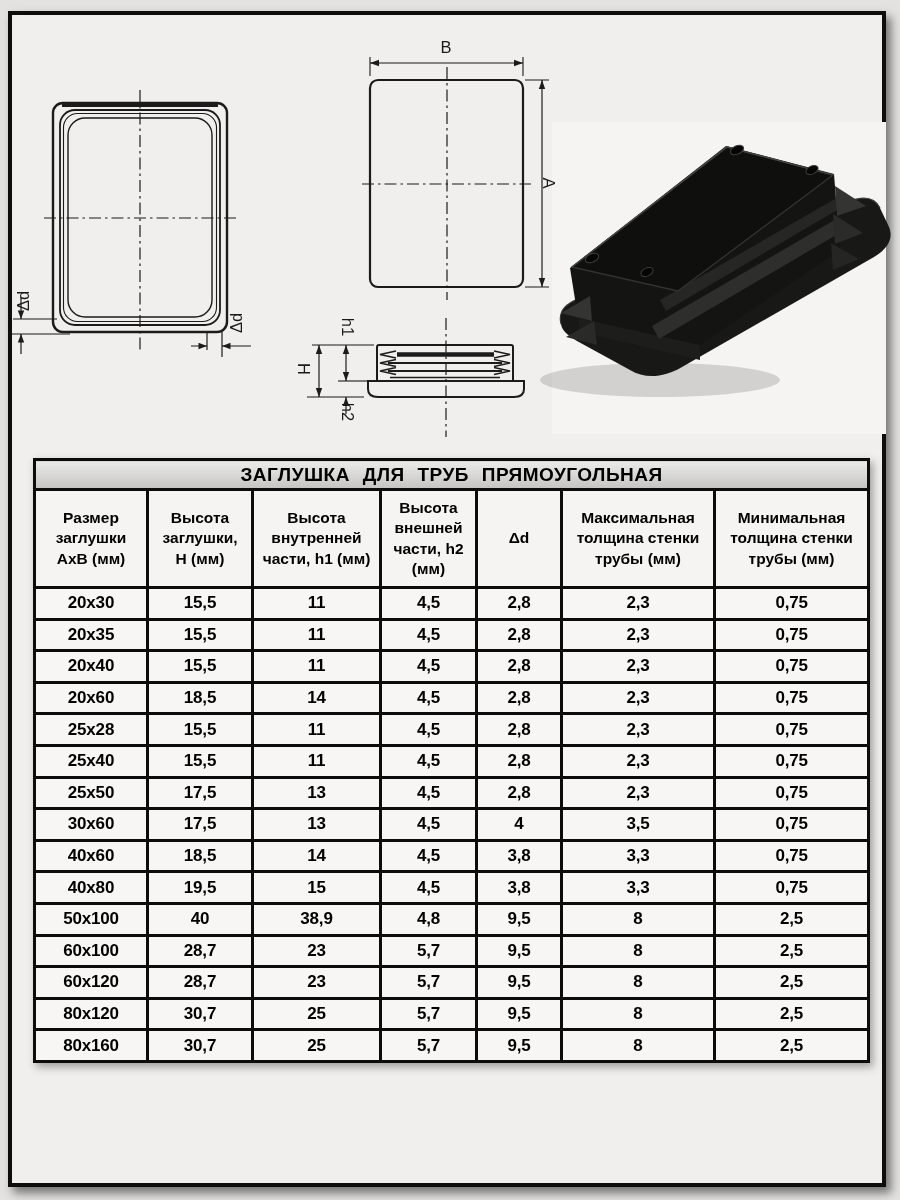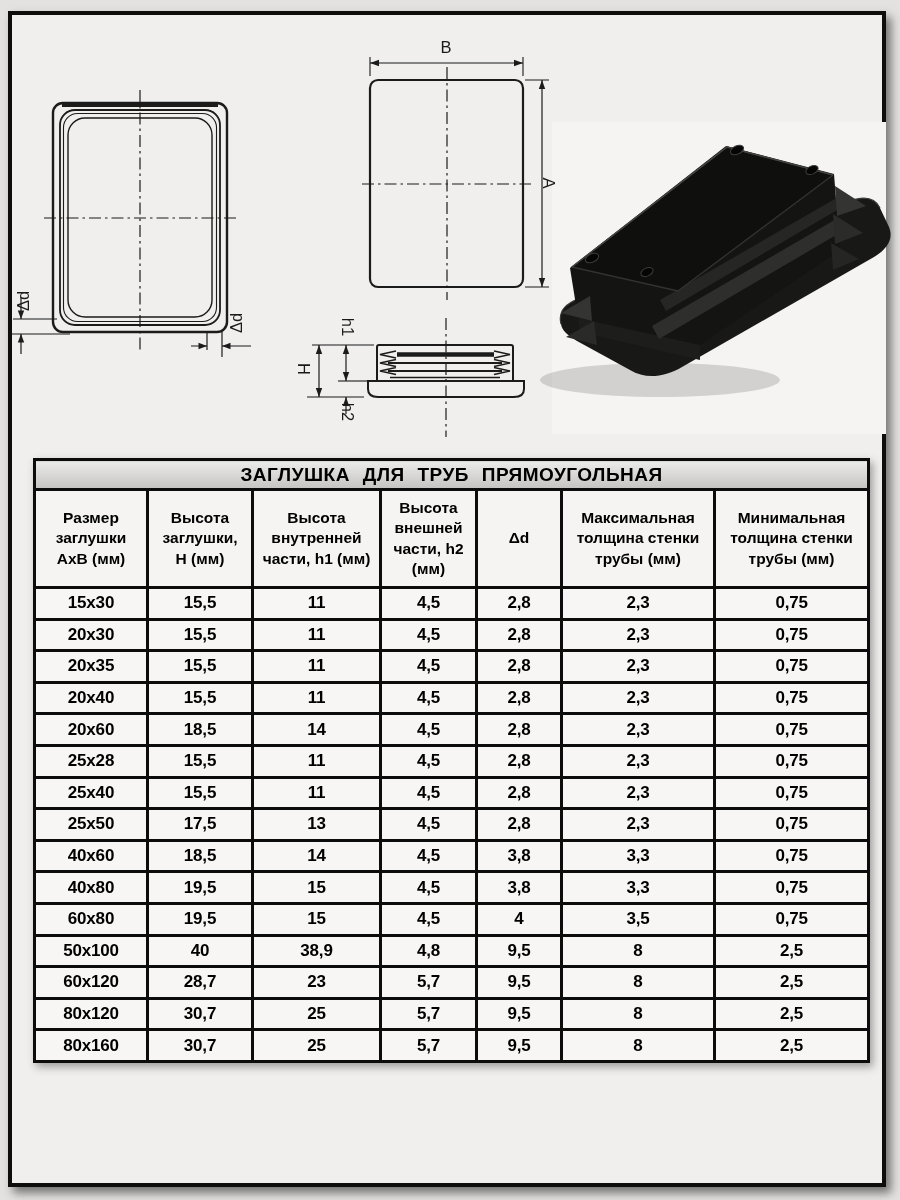--- a/index.html
+++ b/index.html
@@ -177,29 +177,20 @@
           <th>Максимальная
 толщина стенки
 трубы (мм)</th>
           <th>Минимальная
 толщина стенки
 трубы (мм)</th>
         </tr>
     </thead>
     <tbody>
         <tr>
-          <td>15x30</td>
-          <td>15,5</td>
-          <td>11</td>
-          <td>4,5</td>
-          <td>2,8</td>
-          <td>2,3</td>
-          <td>0,75</td>
-        </tr>
-        <tr>
           <td>20x30</td>
           <td>15,5</td>
           <td>11</td>
           <td>4,5</td>
           <td>2,8</td>
           <td>2,3</td>
           <td>0,75</td>
         </tr>
         <tr>
           <td>20x35</td>
@@ -249,56 +240,65 @@
         <tr>
           <td>25x50</td>
           <td>17,5</td>
           <td>13</td>
           <td>4,5</td>
           <td>2,8</td>
           <td>2,3</td>
           <td>0,75</td>
         </tr>
         <tr>
+          <td>30x60</td>
+          <td>17,5</td>
+          <td>13</td>
+          <td>4,5</td>
+          <td>4</td>
+          <td>3,5</td>
+          <td>0,75</td>
+        </tr>
+        <tr>
           <td>40x60</td>
           <td>18,5</td>
           <td>14</td>
           <td>4,5</td>
           <td>3,8</td>
           <td>3,3</td>
           <td>0,75</td>
         </tr>
         <tr>
           <td>40x80</td>
           <td>19,5</td>
           <td>15</td>
           <td>4,5</td>
           <td>3,8</td>
           <td>3,3</td>
-          <td>0,75</td>
-        </tr>
-        <tr>
-          <td>60x80</td>
-          <td>19,5</td>
-          <td>15</td>
-          <td>4,5</td>
-          <td>4</td>
-          <td>3,5</td>
           <td>0,75</td>
         </tr>
         <tr>
           <td>50x100</td>
           <td>40</td>
           <td>38,9</td>
           <td>4,8</td>
           <td>9,5</td>
           <td>8</td>
           <td>2,5</td>
         </tr>
         <tr>
+          <td>60x100</td>
+          <td>28,7</td>
+          <td>23</td>
+          <td>5,7</td>
+          <td>9,5</td>
+          <td>8</td>
+          <td>2,5</td>
+        </tr>
+        <tr>
           <td>60x120</td>
           <td>28,7</td>
           <td>23</td>
           <td>5,7</td>
           <td>9,5</td>
           <td>8</td>
           <td>2,5</td>
         </tr>
         <tr>
           <td>80x120</td>

